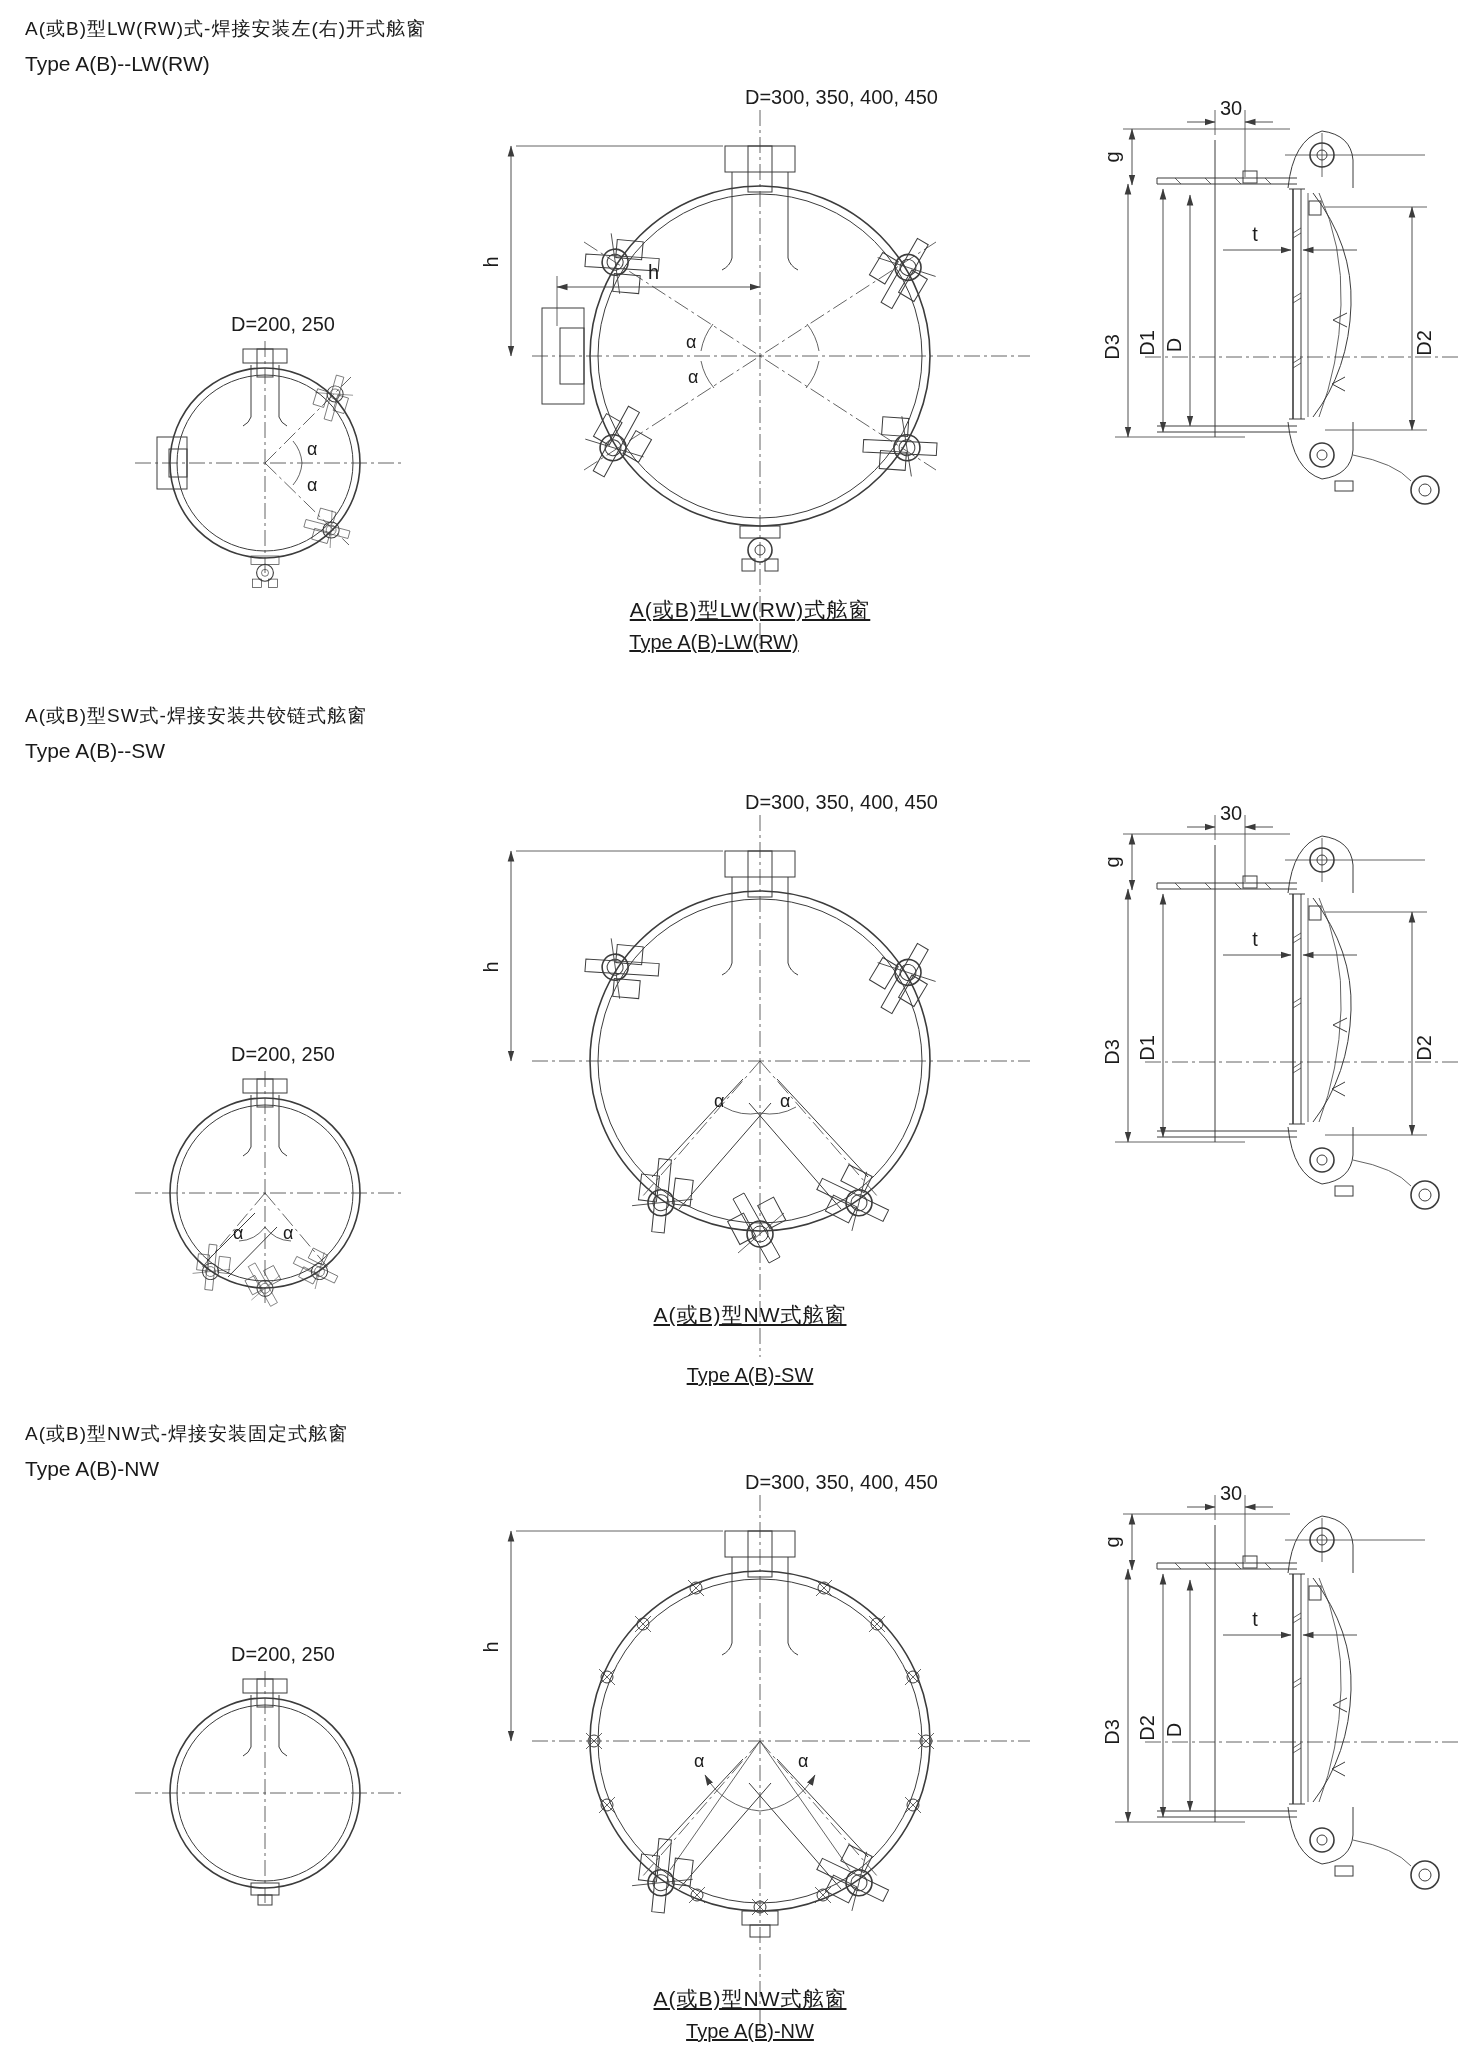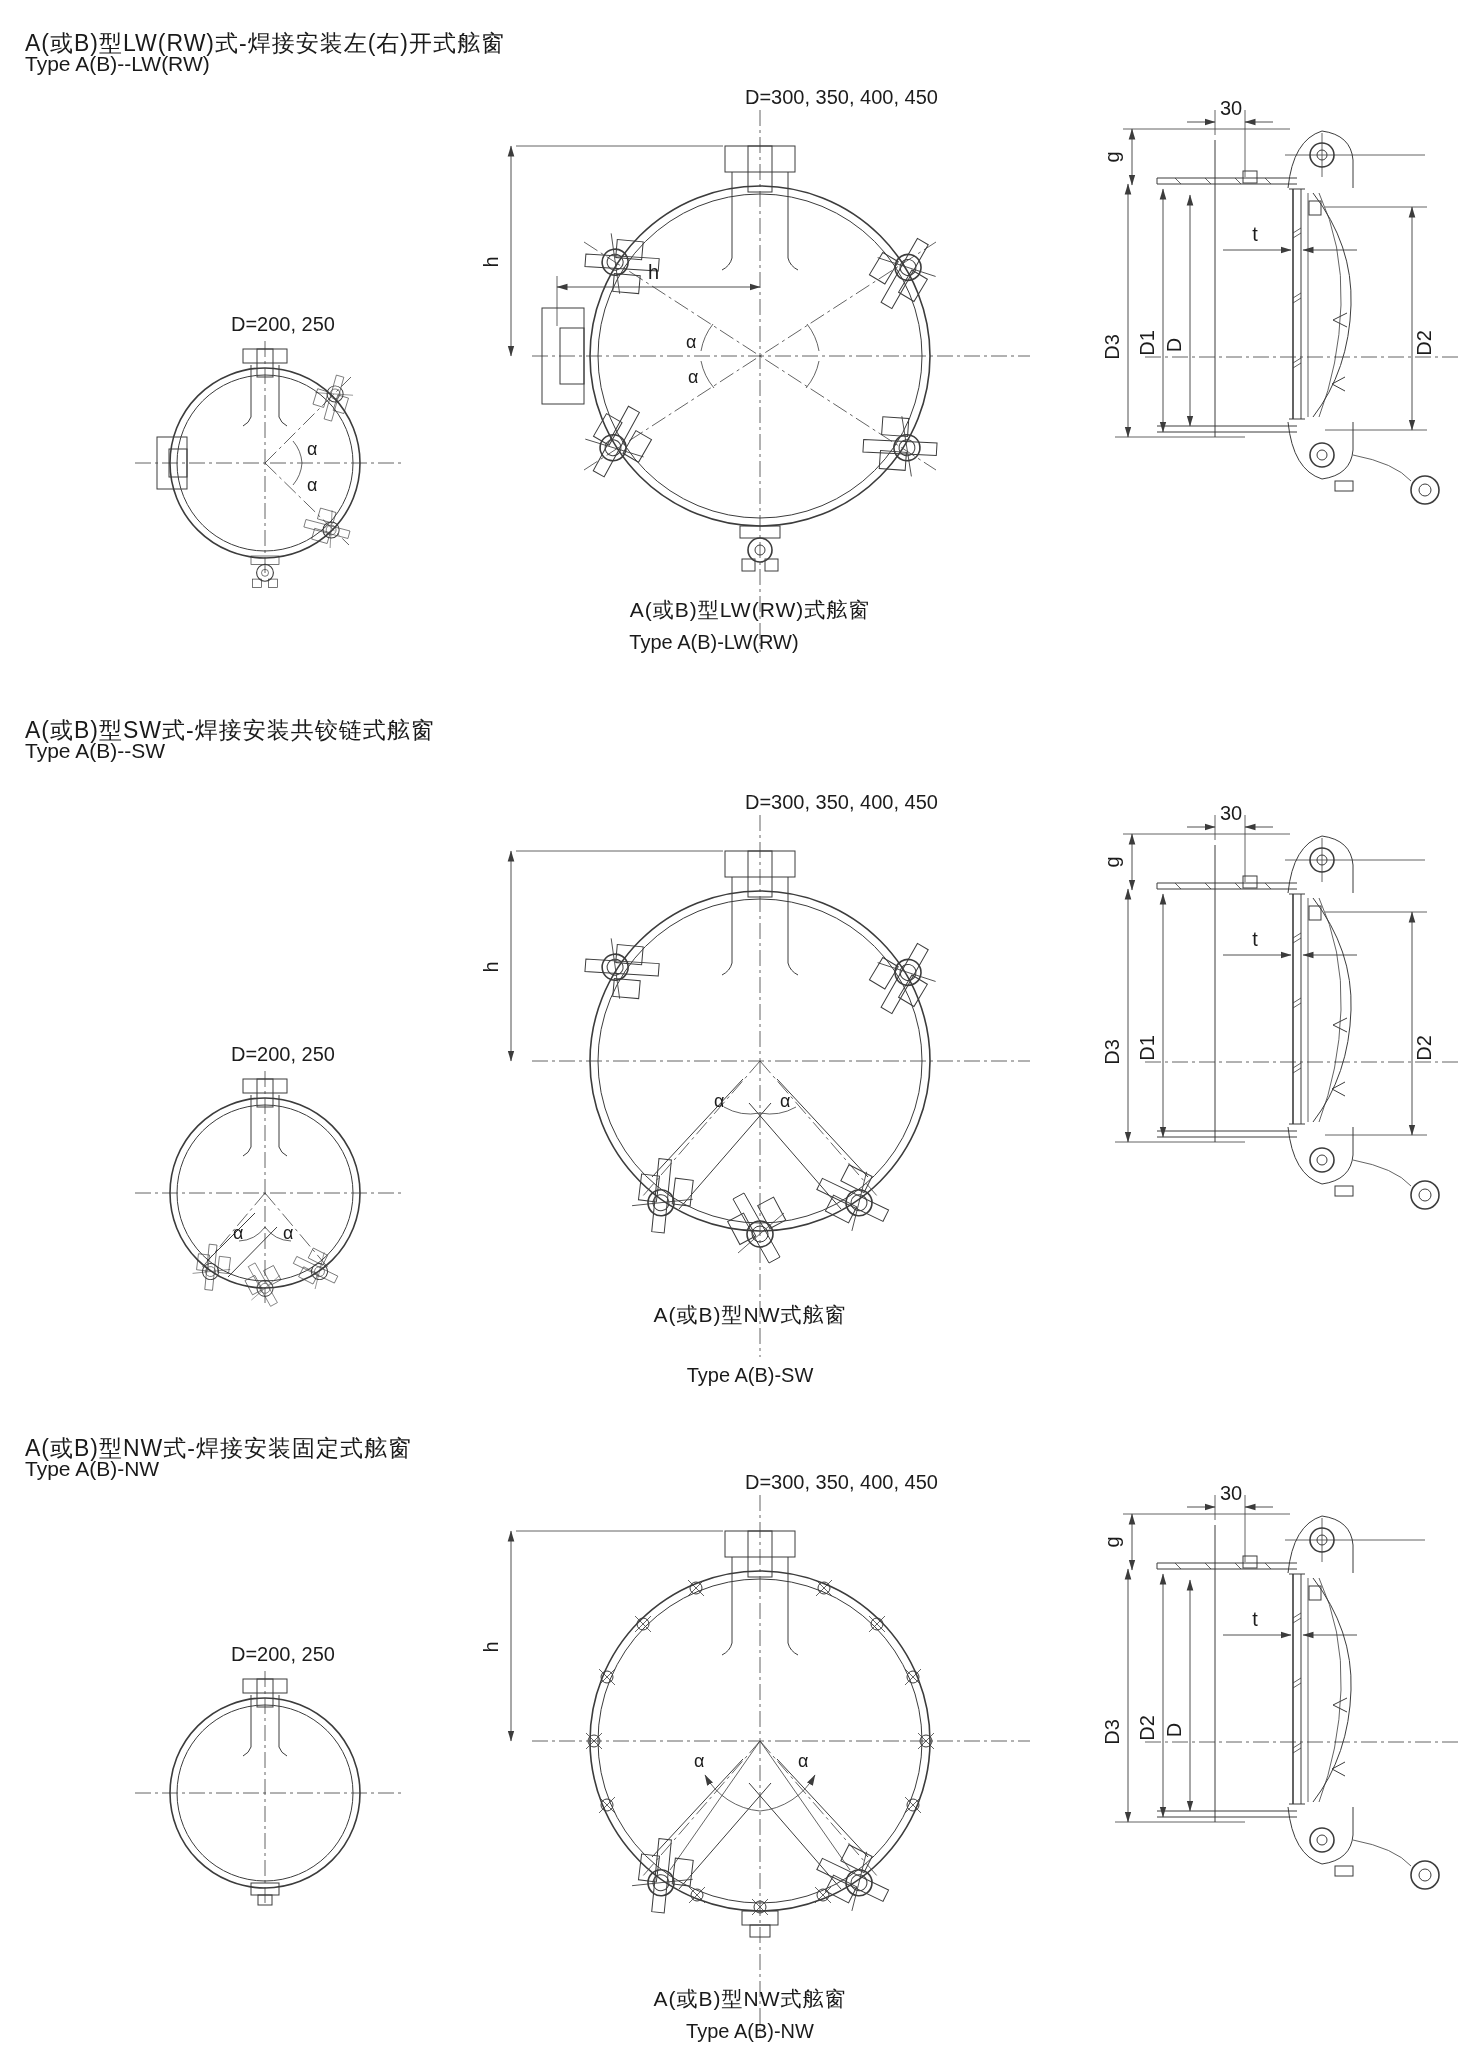--- a/index.html
+++ b/index.html
@@ -1,20 +1,20 @@
 <!DOCTYPE html>
 <html><head>
 <meta charset="utf-8">
 <style>
   html,body{margin:0;padding:0;background:#fff;}
   body{width:1473px;height:2067px;position:relative;font-family:"Liberation Sans","DejaVu Sans",sans-serif;color:#1a1a1a;}
   .abs{position:absolute;}
-  .zh-title{font-size:23px;letter-spacing:1px;margin-top:12px;}
+  .zh-title{font-size:19px;letter-spacing:1px;}
   .en-title{font-size:21px;}
-  .caption{transform:translateX(-50%);text-align:center;white-space:nowrap;}
+  .caption{transform:translateX(-50%);text-align:center;white-space:nowrap;text-decoration:underline;}
   .cap-zh{font-size:21px;letter-spacing:1px;}
   .cap-en{font-size:20px;}
   svg{position:absolute;overflow:visible;}
   .ln2{fill:none;stroke:#3c3c3c;stroke-width:1.6px;}
   .ln1{fill:none;stroke:#3c3c3c;stroke-width:1px;}
   .thin{fill:none;stroke:#3c3c3c;stroke-width:.8px;}
   .dim{fill:none;stroke:#3c3c3c;stroke-width:.9px;}
   .cl{fill:none;stroke:#3c3c3c;stroke-width:.8px;stroke-dasharray:16 4 3 4;}
   text.lbl{font-family:"Liberation Sans","DejaVu Sans",sans-serif;font-size:20px;fill:#1c1c1c;}
   text.sm{font-size:18px;}

